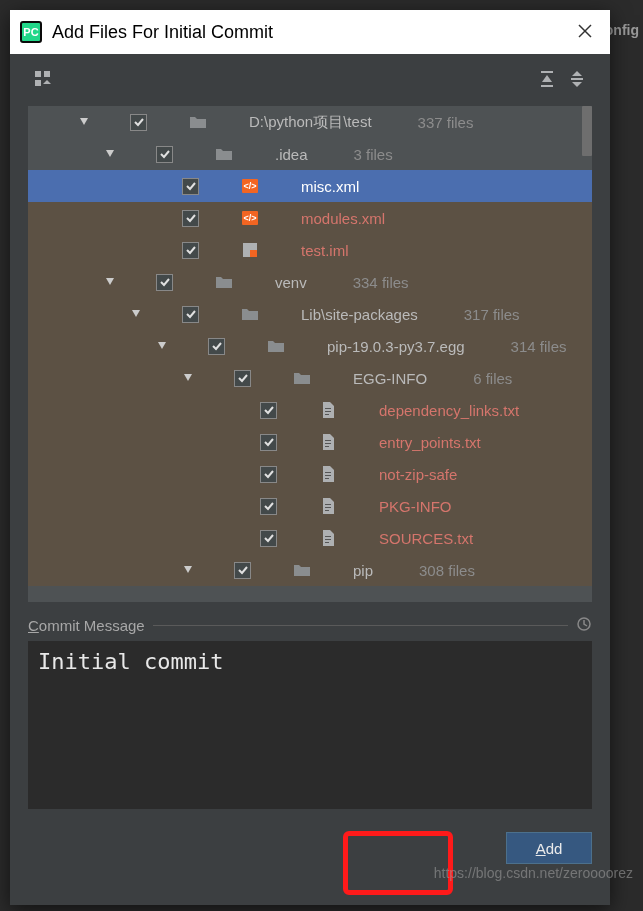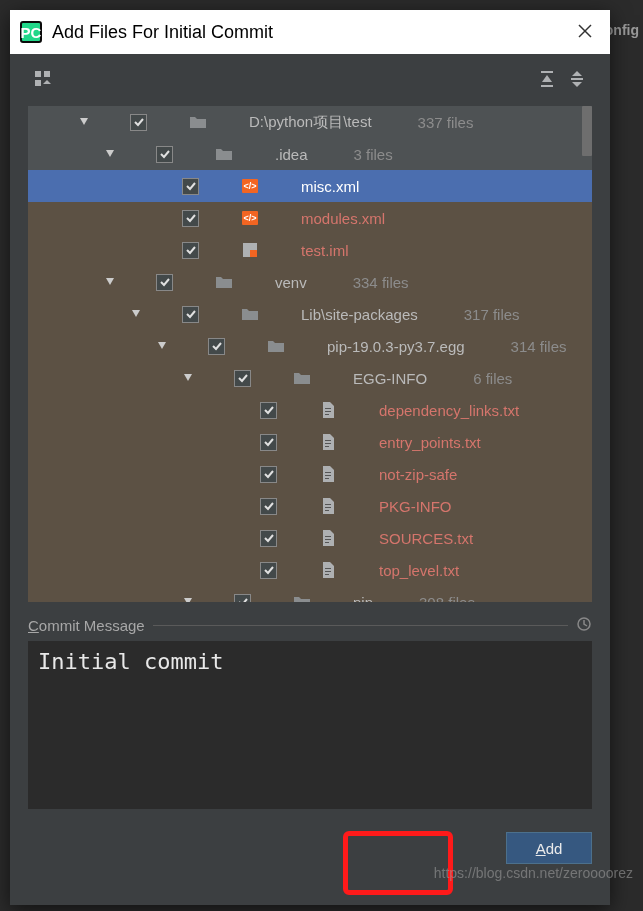--- a/index.html
+++ b/index.html
@@ -30,21 +30,21 @@
   padding: 0 10px;
   color: #000;
   font-size: 18px;
 }
 .app-icon {
   width: 22px; height: 22px;
   background: #21d789;
   border: 2px solid #0a0a0a;
   border-radius: 3px;
   display: flex; align-items: center; justify-content: center;
-  font-size: 15px; color: #fff; font-weight: bold;
+  font-size: 11px; color: #fff; font-weight: bold;
   margin-right: 10px;
 }
 .titlebar .title { flex: 1; }
 .close-x { font-size: 18px; padding: 4px 8px; cursor: pointer; }
 .toolbar {
   height: 52px;
   display: flex;
   align-items: center;
   padding: 0 18px;
 }
@@ -499,42 +499,20 @@
             <svg class="txtfile" width="14" height="16" viewBox="0 0 14 16">
               <path d="M2 0 L9 0 L13 4 L13 16 L2 16 Z" fill="#aeb0b2"></path>
               <rect x="4" y="6" width="6" height="1" fill="#555"></rect>
               <rect x="4" y="9" width="6" height="1" fill="#555"></rect>
               <rect x="4" y="12" width="4" height="1" fill="#555"></rect>
             </svg>
           </span>
           <span class="label red">SOURCES.txt</span>
         </div>
         <div class="tree-row highlighted">
-          <span class="indent" style="width:136px"></span>
-          <span class="expand blank">
-            <svg width="10" height="10" viewBox="0 0 10 10">
-              <polygon points="1,1 9,1 5,8"></polygon>
-            </svg>
-          </span>
-          <span class="cb">
-            <svg width="12" height="12" viewBox="0 0 12 12">
-              <polyline points="2,6 5,9 10,3"></polyline>
-            </svg>
-          </span>
-          <span class="ficon">
-            <svg class="txtfile" width="14" height="16" viewBox="0 0 14 16">
-              <path d="M2 0 L9 0 L13 4 L13 16 L2 16 Z" fill="#aeb0b2"></path>
-              <rect x="4" y="6" width="6" height="1" fill="#555"></rect>
-              <rect x="4" y="9" width="6" height="1" fill="#555"></rect>
-              <rect x="4" y="12" width="4" height="1" fill="#555"></rect>
-            </svg>
-          </span>
-          <span class="label red">top_level.txt</span>
-        </div>
-        <div class="tree-row highlighted">
           <span class="indent" style="width:110px"></span>
           <span class="expand">
             <svg width="10" height="10" viewBox="0 0 10 10">
               <polygon points="1,1 9,1 5,8"></polygon>
             </svg>
           </span>
           <span class="cb">
             <svg width="12" height="12" viewBox="0 0 12 12">
               <polyline points="2,6 5,9 10,3"></polyline>
             </svg>

